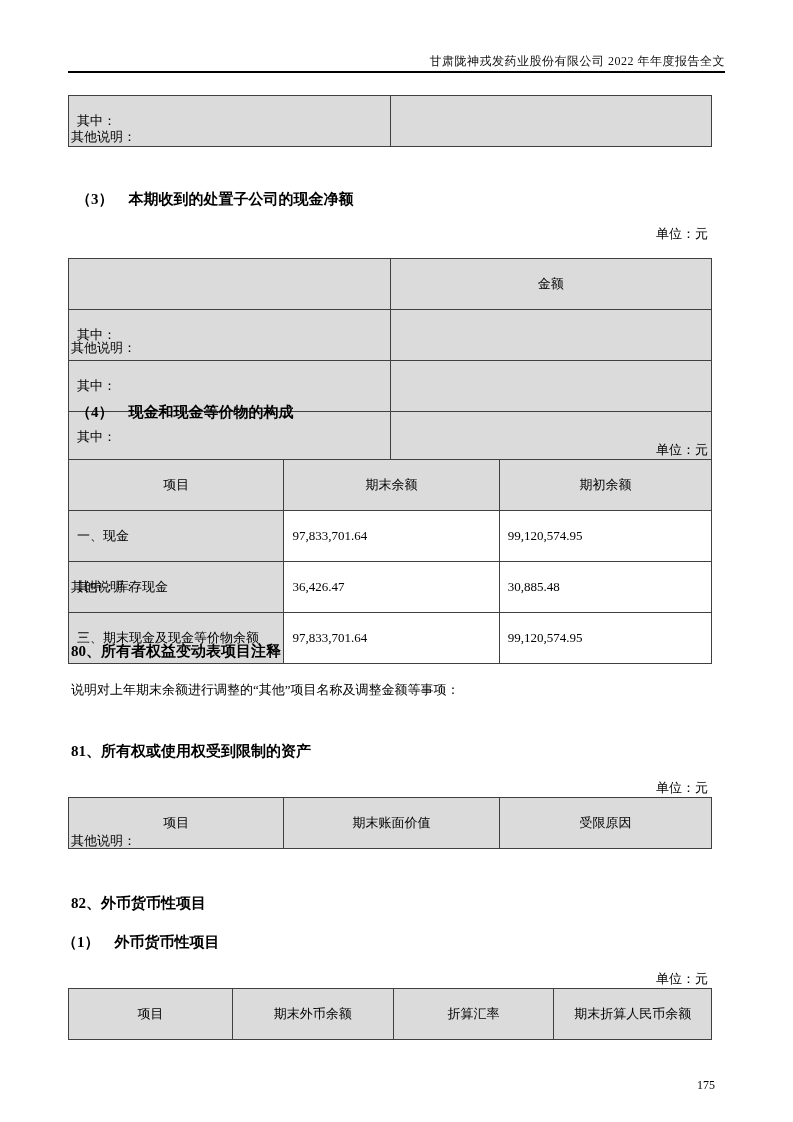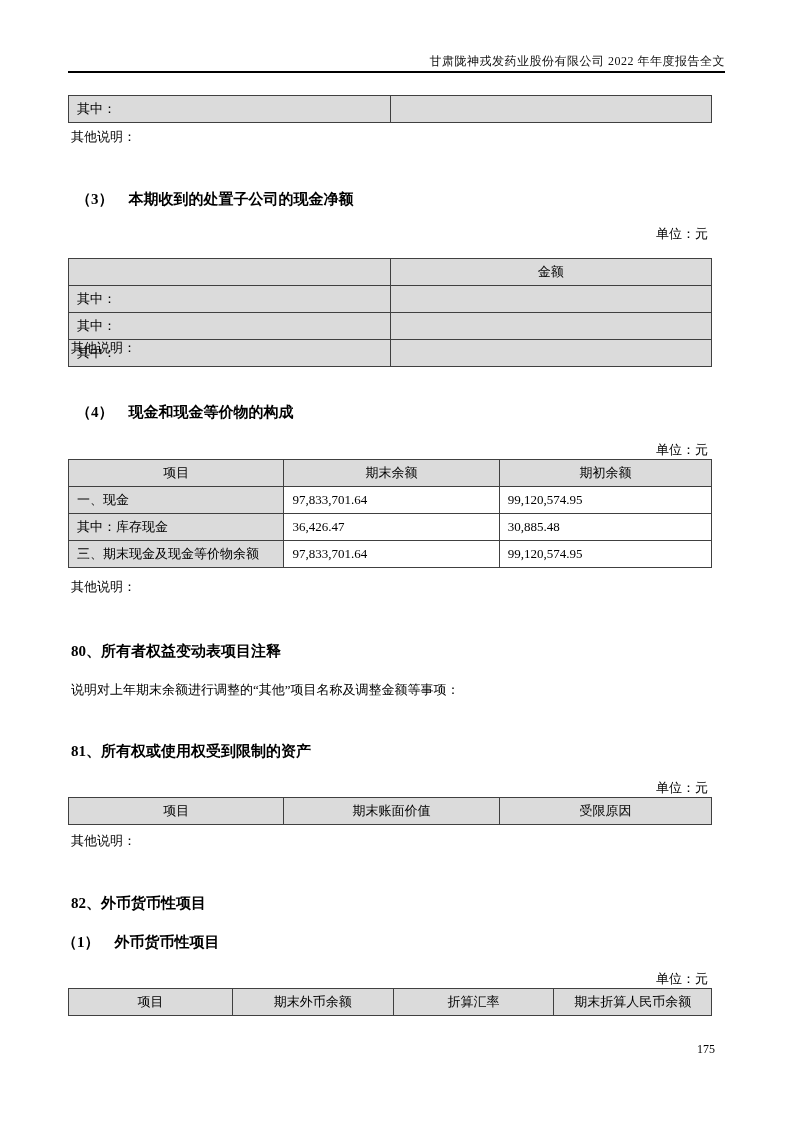--- a/index.html
+++ b/index.html
@@ -34,21 +34,21 @@
   .tbl {
     position: absolute;
     left: 68px;
     width: 644px;
     border-collapse: collapse;
     table-layout: fixed;
     font-size: 13px;
   }
   .tbl td, .tbl th {
     border: 1px solid #404040;
-    padding: 4px 8px;
+    padding: 16px 8px;
     font-weight: normal;
     overflow: hidden;
     white-space: nowrap;
     vertical-align: middle;
   }
   .gray { background: #dbdbdb; }
   .c { text-align: center; }
   .l { text-align: left; }
   .r { padding-right: 10px; }
   .ind { padding-left: 46px; }
@@ -68,21 +68,21 @@
   .h80 { top: 642px; }
   .h81 { top: 742px; }
   .h82 { top: 894px; }
   .h82s{ top: 933px; left: 62px; }
 
   .unit { position: absolute; right: 85px; font-size: 13px; text-align: center; }
   .u1 { top: 225px; } .u2 { top: 441px; } .u3 { top: 779px; } .u4 { top: 970px; }
 
   .body-text { position: absolute; left: 71px; top: 681px; font-size: 13px; }
 
-  .page-num { position: absolute; top: 1042px; right: 78px; font-size: 12px; }
+  .page-num { position: absolute; top: 1078px; right: 78px; font-size: 12px; }
 </style>
 </head>
 <body>
 
 <div class="page">
 
   <div class="hdr-title">甘肃陇神戎发药业股份有限公司 2022 年年度报告全文</div>
   <div class="hdr-rule"></div>
 
   <table class="tbl t1">

